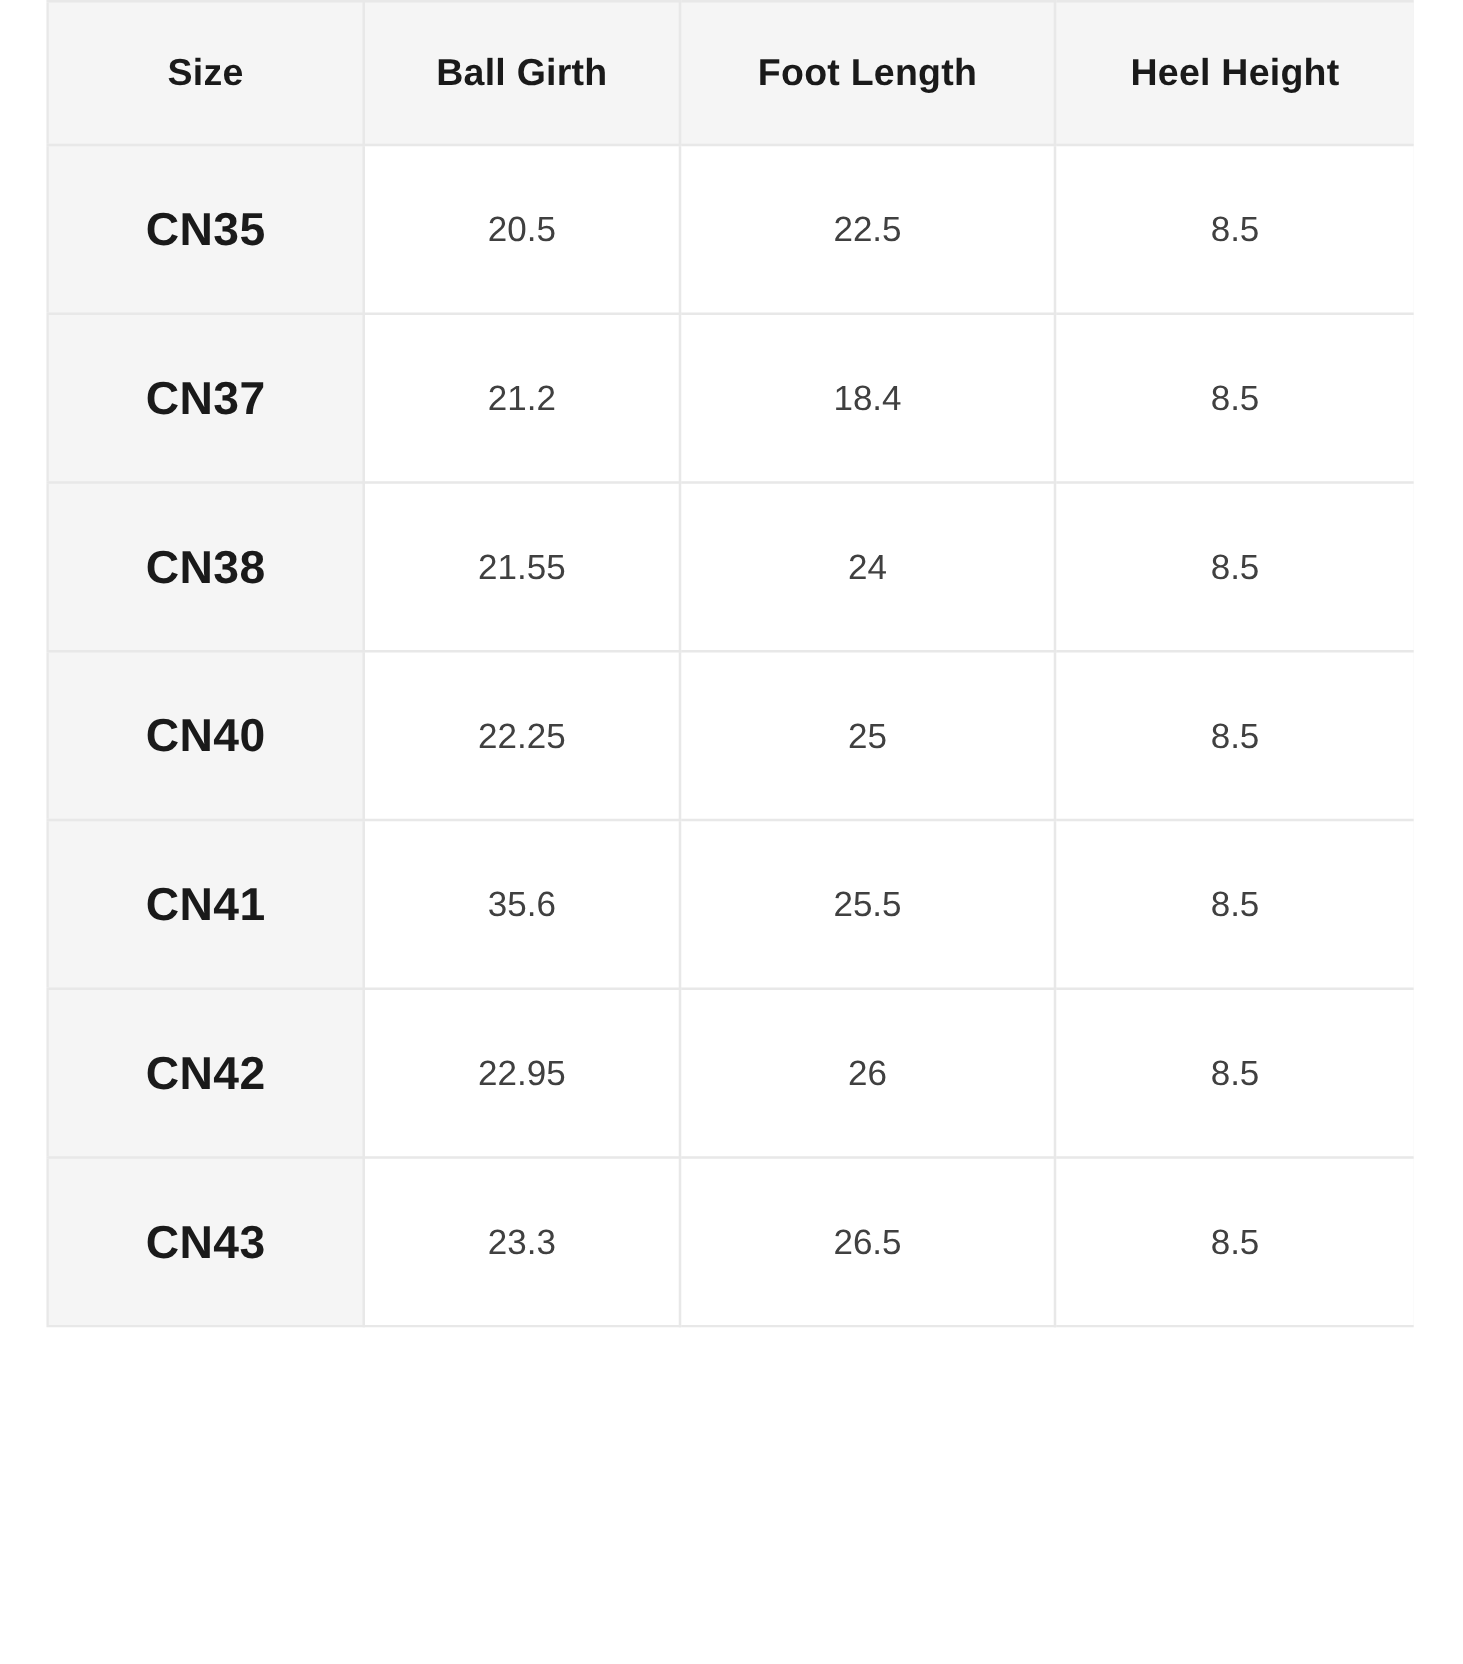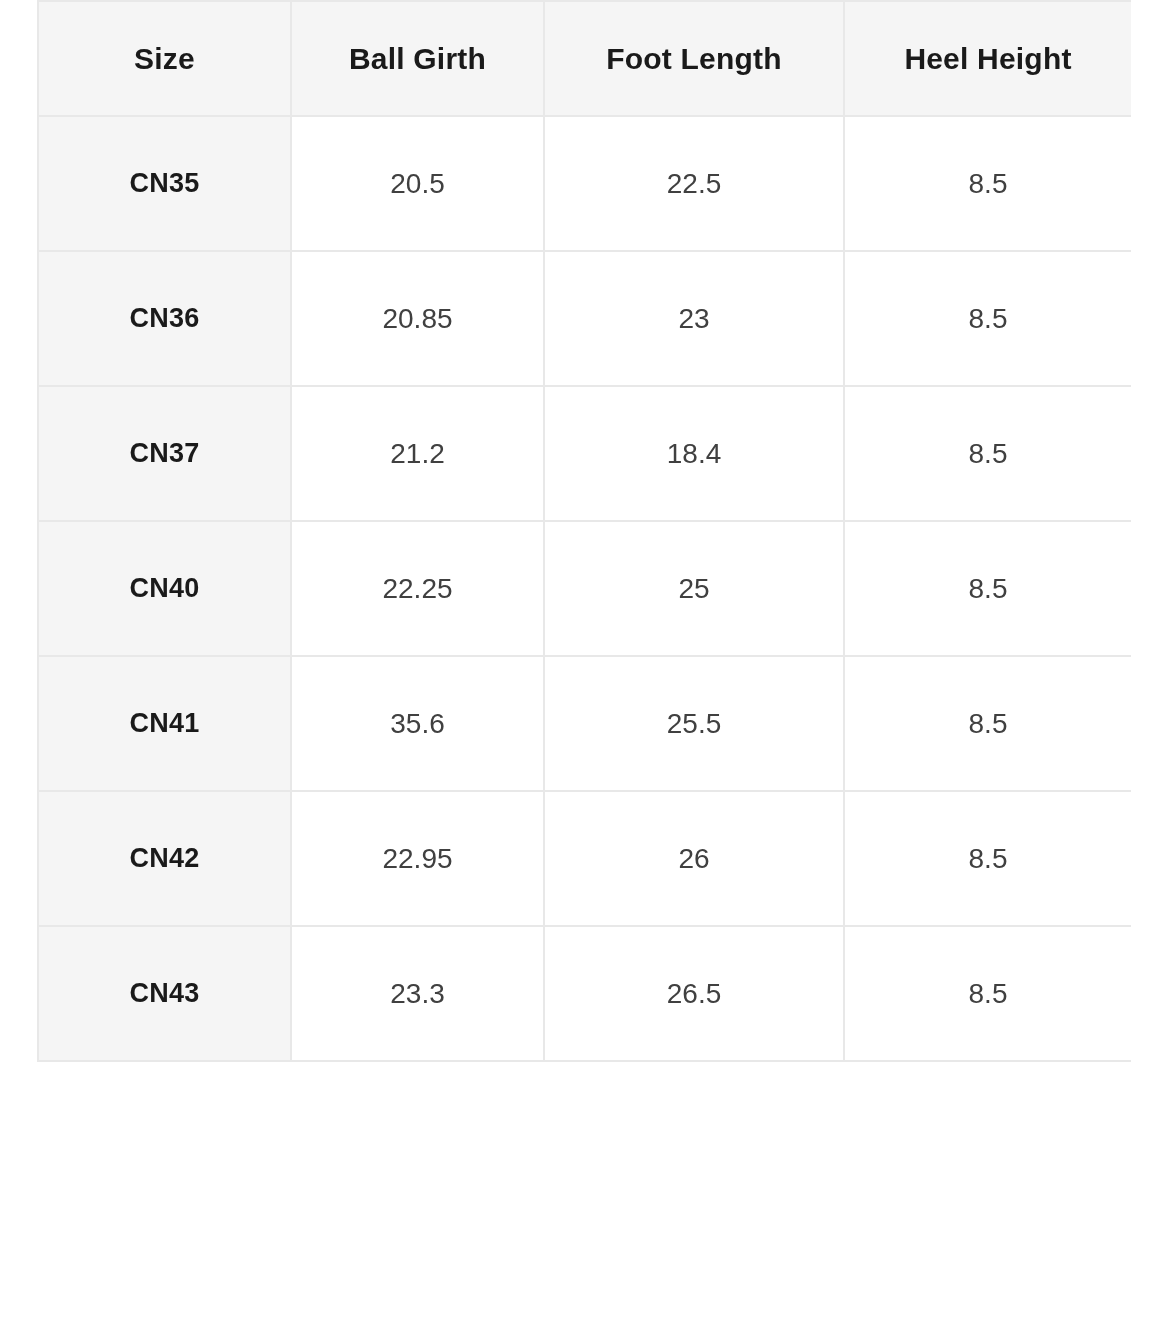--- a/index.html
+++ b/index.html
@@ -70,21 +70,21 @@
     letter-spacing: 0.2px;
     border-top: none;
   }
 
   
   tbody tr { height: 135px; }
 
   tbody td.size-cell {
     background: #f5f5f5;
     color: #1a1a1a;
-    font-size: 27px;
+    font-size: 37px;
     font-weight: bold;
     letter-spacing: 0.3px;
   }
 
   tbody td.val-cell {
     background: #ffffff;
     color: #404040;
     font-size: 28px;
     font-weight: normal;
   }
@@ -110,29 +110,29 @@
         </tr>
       </thead>
       <tbody>
         <tr>
           <td class="size-cell">CN35</td>
           <td class="val-cell">20.5</td>
           <td class="val-cell">22.5</td>
           <td class="val-cell">8.5</td>
         </tr>
         <tr>
-          <td class="size-cell">CN36</td>
-          <td class="val-cell">20.85</td>
-          <td class="val-cell">23</td>
+          <td class="size-cell">CN37</td>
+          <td class="val-cell">21.2</td>
+          <td class="val-cell">18.4</td>
           <td class="val-cell">8.5</td>
         </tr>
         <tr>
-          <td class="size-cell">CN37</td>
-          <td class="val-cell">21.2</td>
-          <td class="val-cell">18.4</td>
+          <td class="size-cell">CN38</td>
+          <td class="val-cell">21.55</td>
+          <td class="val-cell">24</td>
           <td class="val-cell">8.5</td>
         </tr>
         <tr>
           <td class="size-cell">CN40</td>
           <td class="val-cell">22.25</td>
           <td class="val-cell">25</td>
           <td class="val-cell">8.5</td>
         </tr>
         <tr>
           <td class="size-cell">CN41</td>

